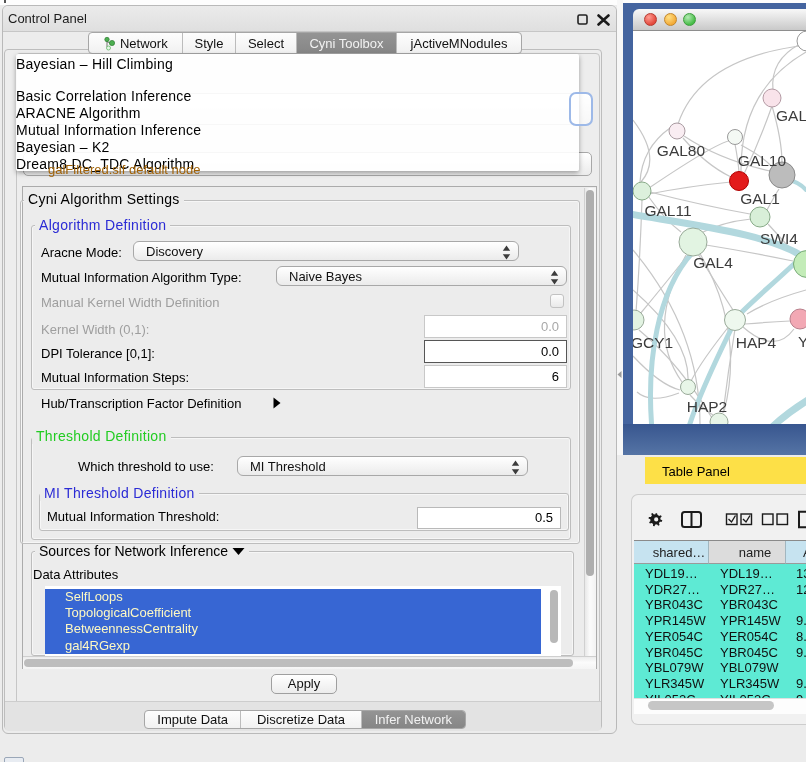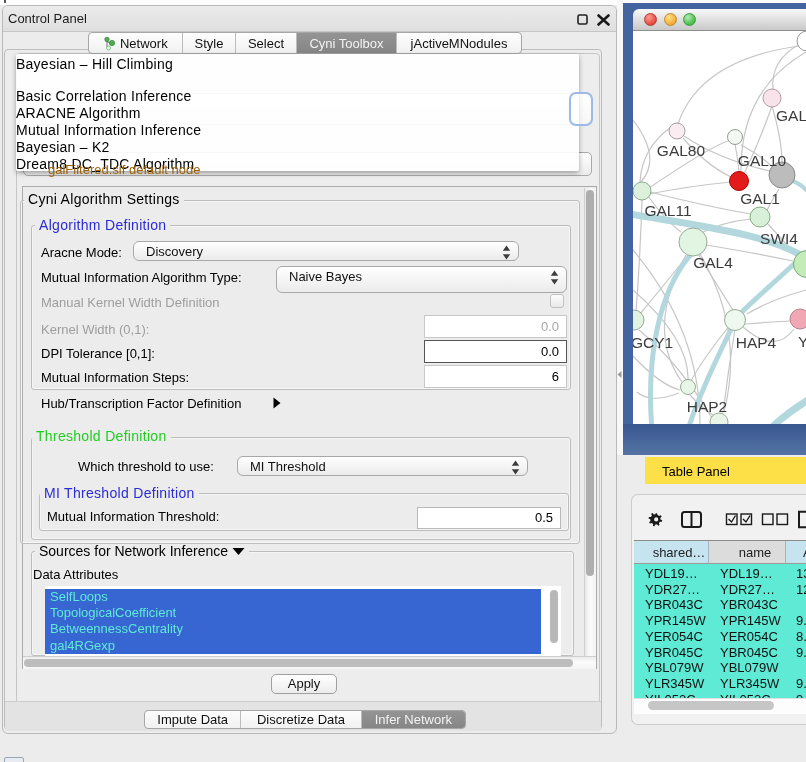--- a/index.html
+++ b/index.html
@@ -19,21 +19,21 @@
 .seg > div:last-child { border-right:none; }
 .seg > div.sel { background:linear-gradient(#949494,#868686); color:#f2f2f2; }
 
 #scrollpane { left:22px; top:186px; width:575px; height:483px; border:1px solid #ababab; background:#ececec; }
 .groupbox { position:absolute; border:1px solid #bdbdbd; border-radius:3px; box-shadow:inset 0 0 0 1px rgba(255,255,255,.55); }
 .glabel { position:absolute; background:#ececec; padding:0 4px; line-height:15px; font-size:14px; letter-spacing:.3px; white-space:nowrap; }
 .combo { position:absolute; background:linear-gradient(#ffffff,#ebebeb); border:1px solid #a8a8a8; border-radius:6px; line-height:18px; color:#111; }
 .combo .ct { position:absolute; left:12px; top:1px; }
 .tfield { position:absolute; background:#fff; text-align:right; padding-right:7px; }
 
-.bluerow { position:absolute; left:0; background:#3766d3; color:#5eead4; width:496px; height:16.4px; line-height:16.4px; padding-left:5px; }
+.bluerow { position:absolute; left:0; background:#3766d3; color:#fef9c3; width:496px; height:16.4px; line-height:16.4px; padding-left:20px; }
 
 #applybtn { left:271px; top:674px; width:66px; height:20px; background:linear-gradient(#ffffff,#ececec); border:1px solid #9f9f9f; border-radius:5px; text-align:center; line-height:18px; color:#111; }
 
 #popup { left:16px; top:54px; width:563px; height:117px; background:rgba(255,255,255,0.91); box-shadow:0 2px 5px rgba(0,0,0,0.35); border-radius:2px; }
 #popup .hint { position:absolute; top:6px; left:0; width:100%; color:#b9b9b9; text-align:center; }
 #popup .it { position:absolute; left:0; letter-spacing:.25px; height:16.4px; line-height:16.4px; color:#000; font-size:14px; white-space:nowrap; }
 
 #macwin { left:623px; top:3px; width:183px; height:452px; background:#44649f; }
 #mactitle { left:10px; top:6px; width:173px; height:22px; background:linear-gradient(#f8f8f8,#c9c9c9); border-bottom:1px solid #8e8e8e; border-radius:6px 0 0 0; }
 .light { position:absolute; top:4px; width:13px; height:13px; border-radius:50%; }
@@ -95,21 +95,21 @@
 
  <div class="abs b" style="left:41px;top:245px">Aracne Mode:</div>
  <div class="combo" style="left:133px;top:241px;width:386px;height:20px">
       <span class="ct">Discovery</span>
       <svg class="carr" width="9" height="15" viewBox="0 0 9 15" style="position:absolute;right:7px;top:2.5px">
         <path d="M4.5 0.5 L0.8 5.8 L8.2 5.8 Z M0.8 9.2 L8.2 9.2 L4.5 14.5 Z" fill="#3c3c3c"></path>
       </svg>
     </div>
 
  <div class="abs b" style="left:41px;top:270px">Mutual Information Algorithm Type:</div>
- <div class="combo" style="left:276px;top:266px;width:291px;height:27px">
+ <div class="combo" style="left:276px;top:266px;width:291px;height:20px">
       <span class="ct">Naive Bayes</span>
       <svg class="carr" width="9" height="15" viewBox="0 0 9 15" style="position:absolute;right:7px;top:2.5px">
         <path d="M4.5 0.5 L0.8 5.8 L8.2 5.8 Z M0.8 9.2 L8.2 9.2 L4.5 14.5 Z" fill="#3c3c3c"></path>
       </svg>
     </div>
 
  <div class="abs b gray" style="left:41px;top:295px">Manual Kernel Width Definition</div>
  <div class="abs" style="left:550px;top:294px;width:14px;height:14px;background:linear-gradient(#fdfdfd,#e9e9e9);border:1px solid #c2c2c2;border-radius:3px"></div>
 
  <div class="abs b gray" style="left:41px;top:322px">Kernel Width (0,1):</div>

